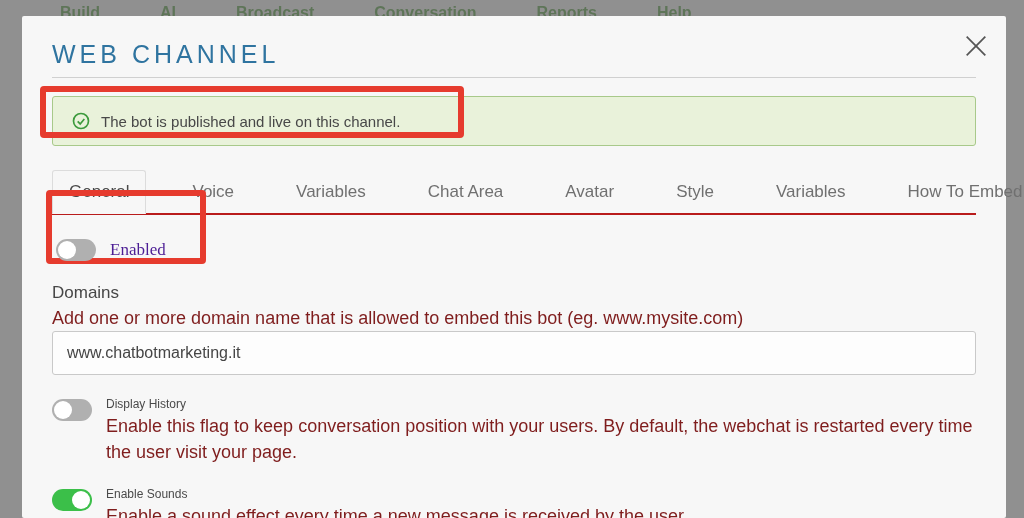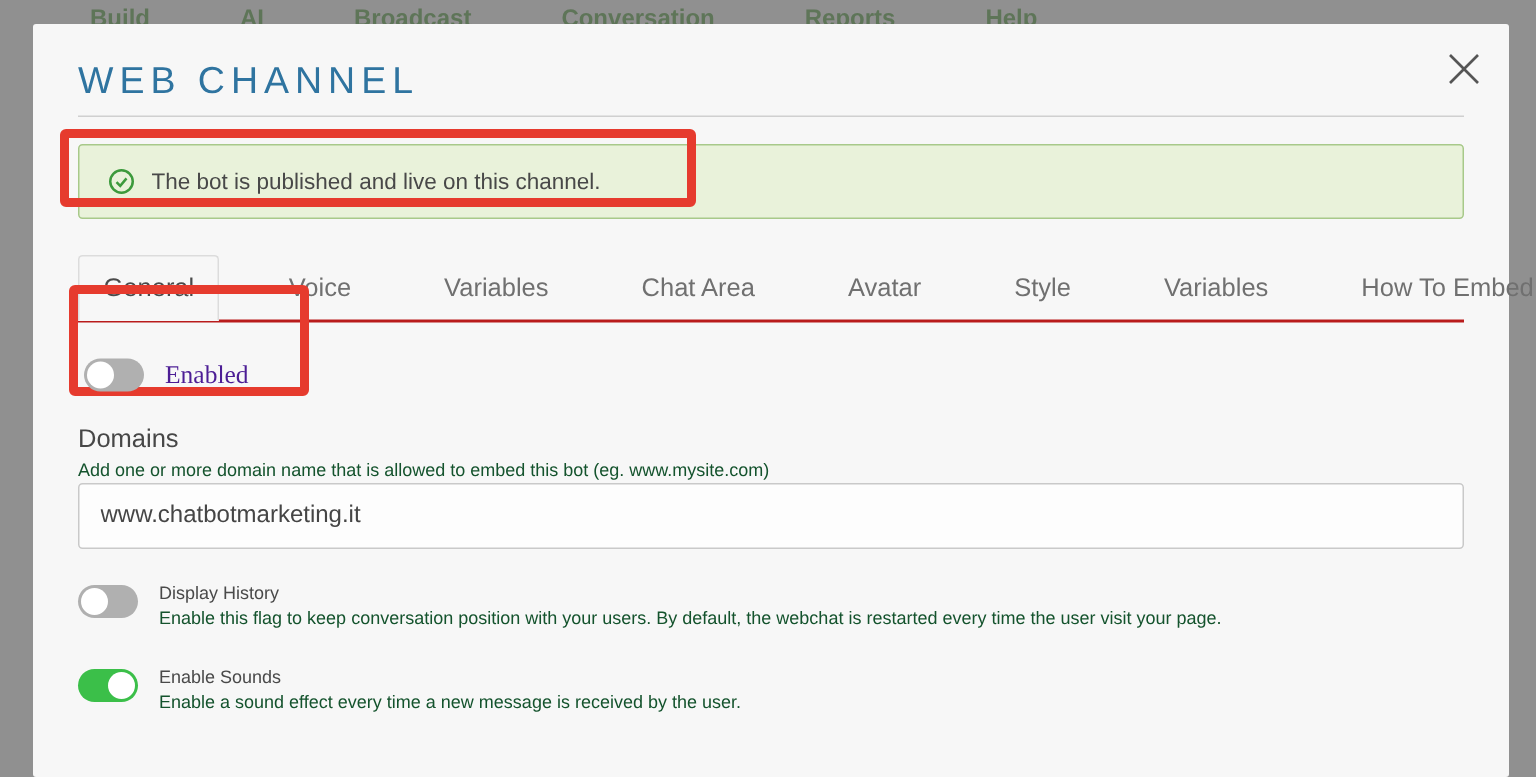--- a/index.html
+++ b/index.html
@@ -140,21 +140,21 @@
     background: #fff;
     top: 2px;
   }
   .toggle.off .knob { left: 2px; }
   .toggle.on  .knob { right: 2px; }
 
   .toggle-label { font-size: 17px; color: #4c1d95; font-family: Liberation Serif, serif; }
 
   .field-block { margin-top: 22px; }
   .field-label { font-size: 17px; color: #474747; margin-bottom: 2px; }
-  .field-help  { font-size: 12px; color: #14532d; line-height: 1.45; }
+  .field-help  { font-size: 18px; color: #7f1d1d; line-height: 1.45; }
   .text-input {
     margin-top: 0;
     width: 100%;
     border: 1px solid #c9c9c9;
     border-radius: 3px;
     padding: 12px 14px;
     font-size: 16px;
     color: #454545;
     background: #fdfdfd;
   }

